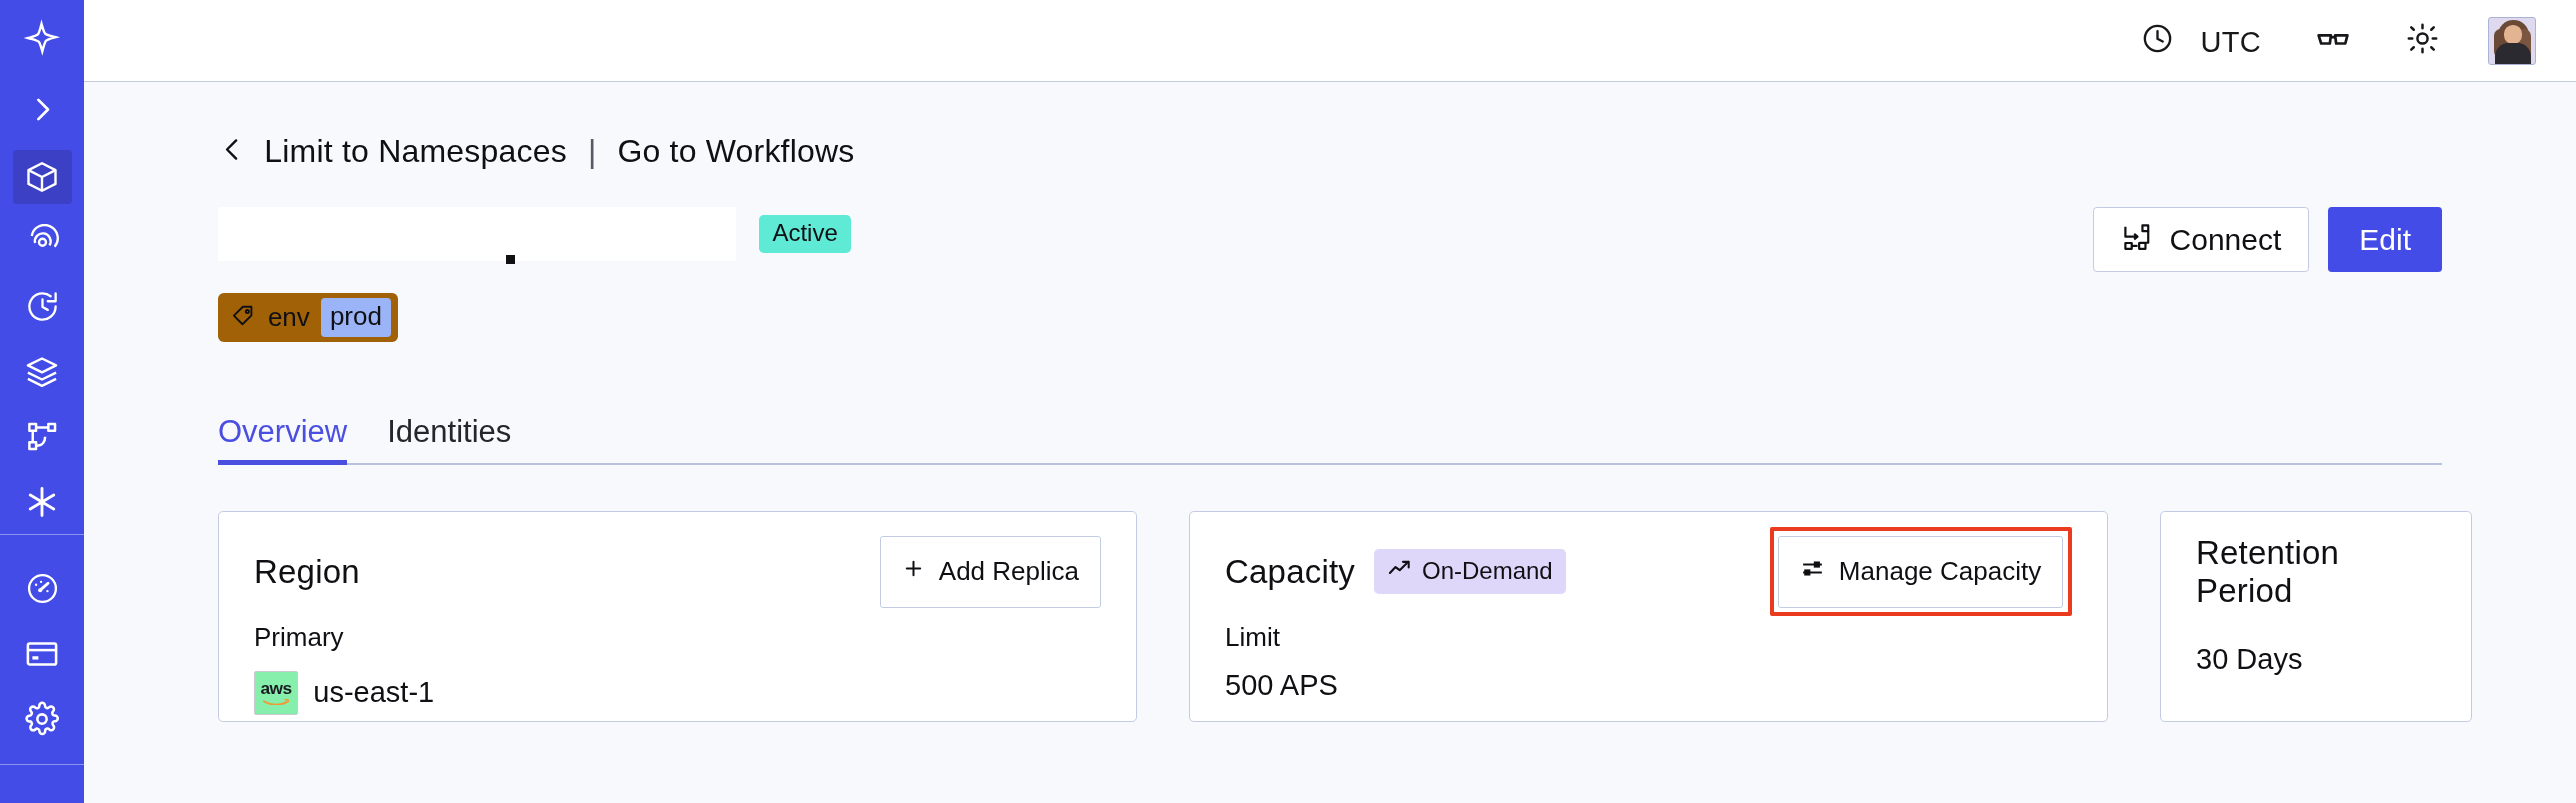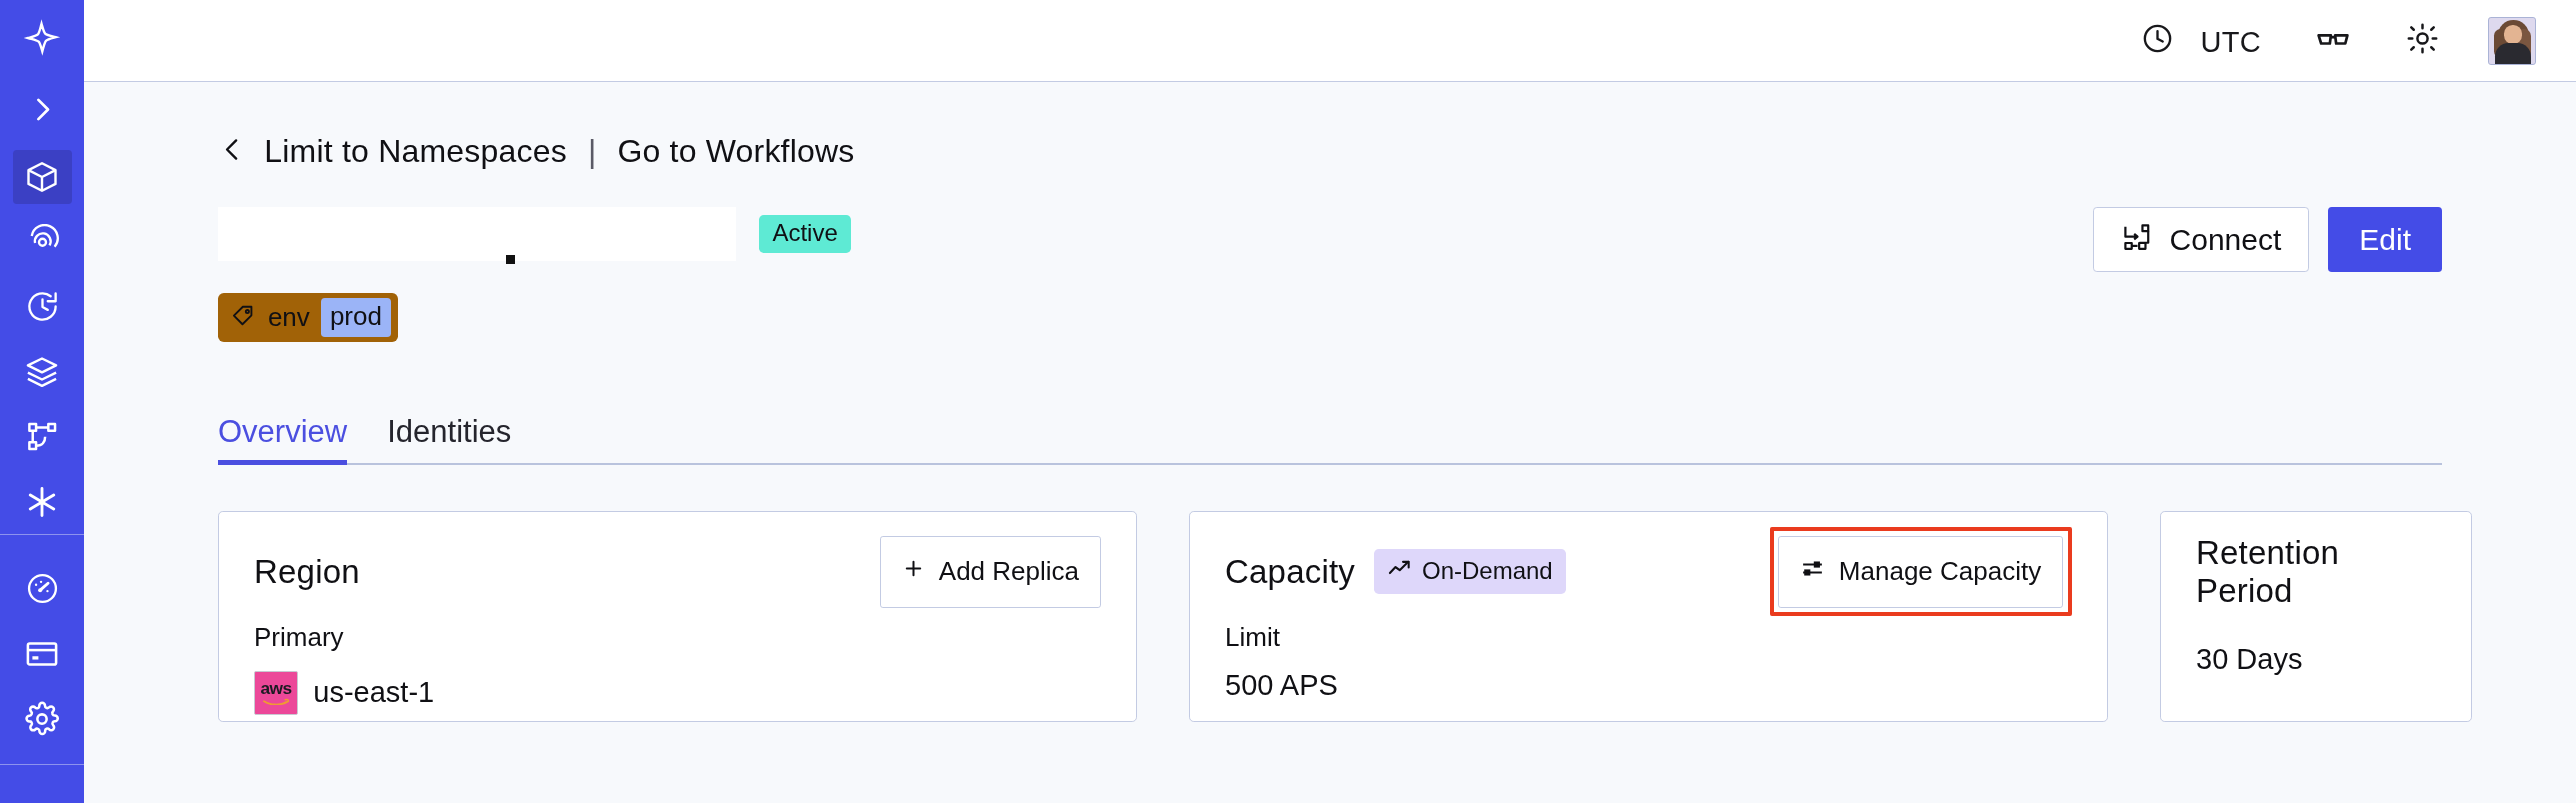--- a/index.html
+++ b/index.html
@@ -201,21 +201,21 @@
   }
   .card-sub {
     font-size: 26px; color: #101014; margin-top: 25px; line-height: 1;
   }
   .card-val {
     font-size: 29px; color: #101014; margin-top: 21px;
     display: flex; align-items: center; gap: 15.3px; line-height: 1;
   }
   .aws-box {
     width: 44px; height: 44px; border: 1px solid #c9c9d2;
-    background: #ec4899; display: flex; flex-direction: column;
+    background: #86efac; display: flex; flex-direction: column;
     align-items: center; justify-content: center; border-radius: 1.9px;
   }
   .aws-txt { font-size: 17.3px; font-weight: bold; color: #1b1b22; line-height: 1; letter-spacing:-0.5px;}
   .aws-swoosh { width: 27px; height: 7.7px; margin-top: 1px; }
   .retention-val { margin-top: 46px; }
 </style>
 </head>
 <body>
 
 <div id="app">

